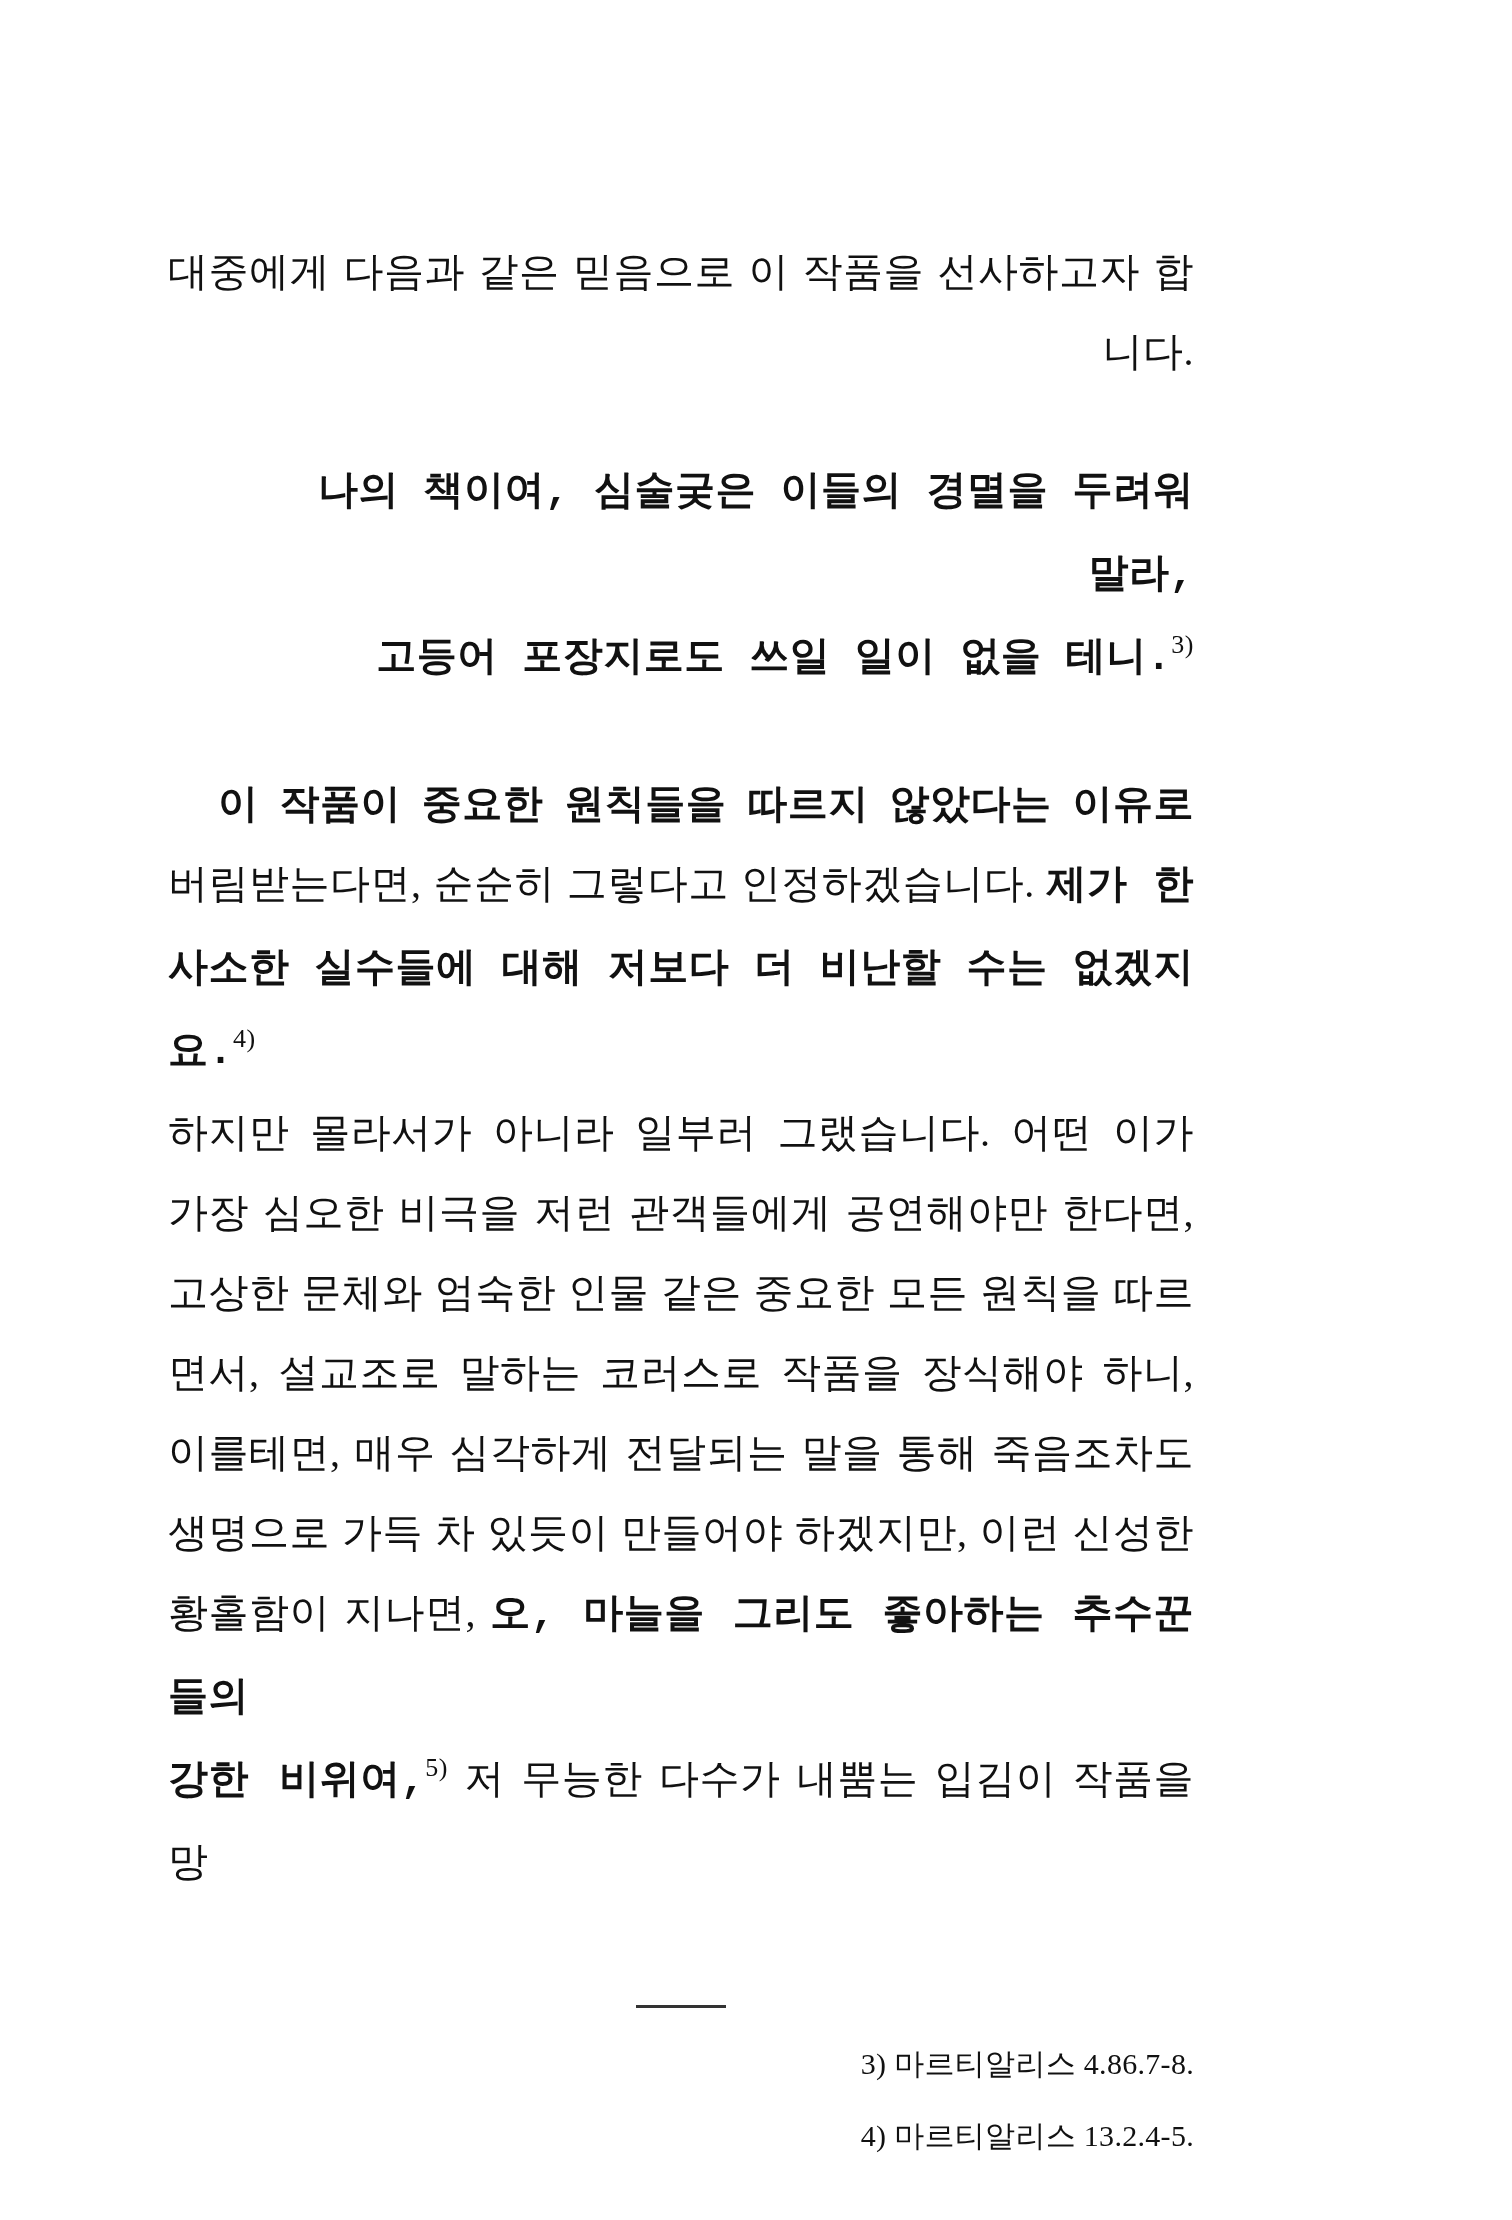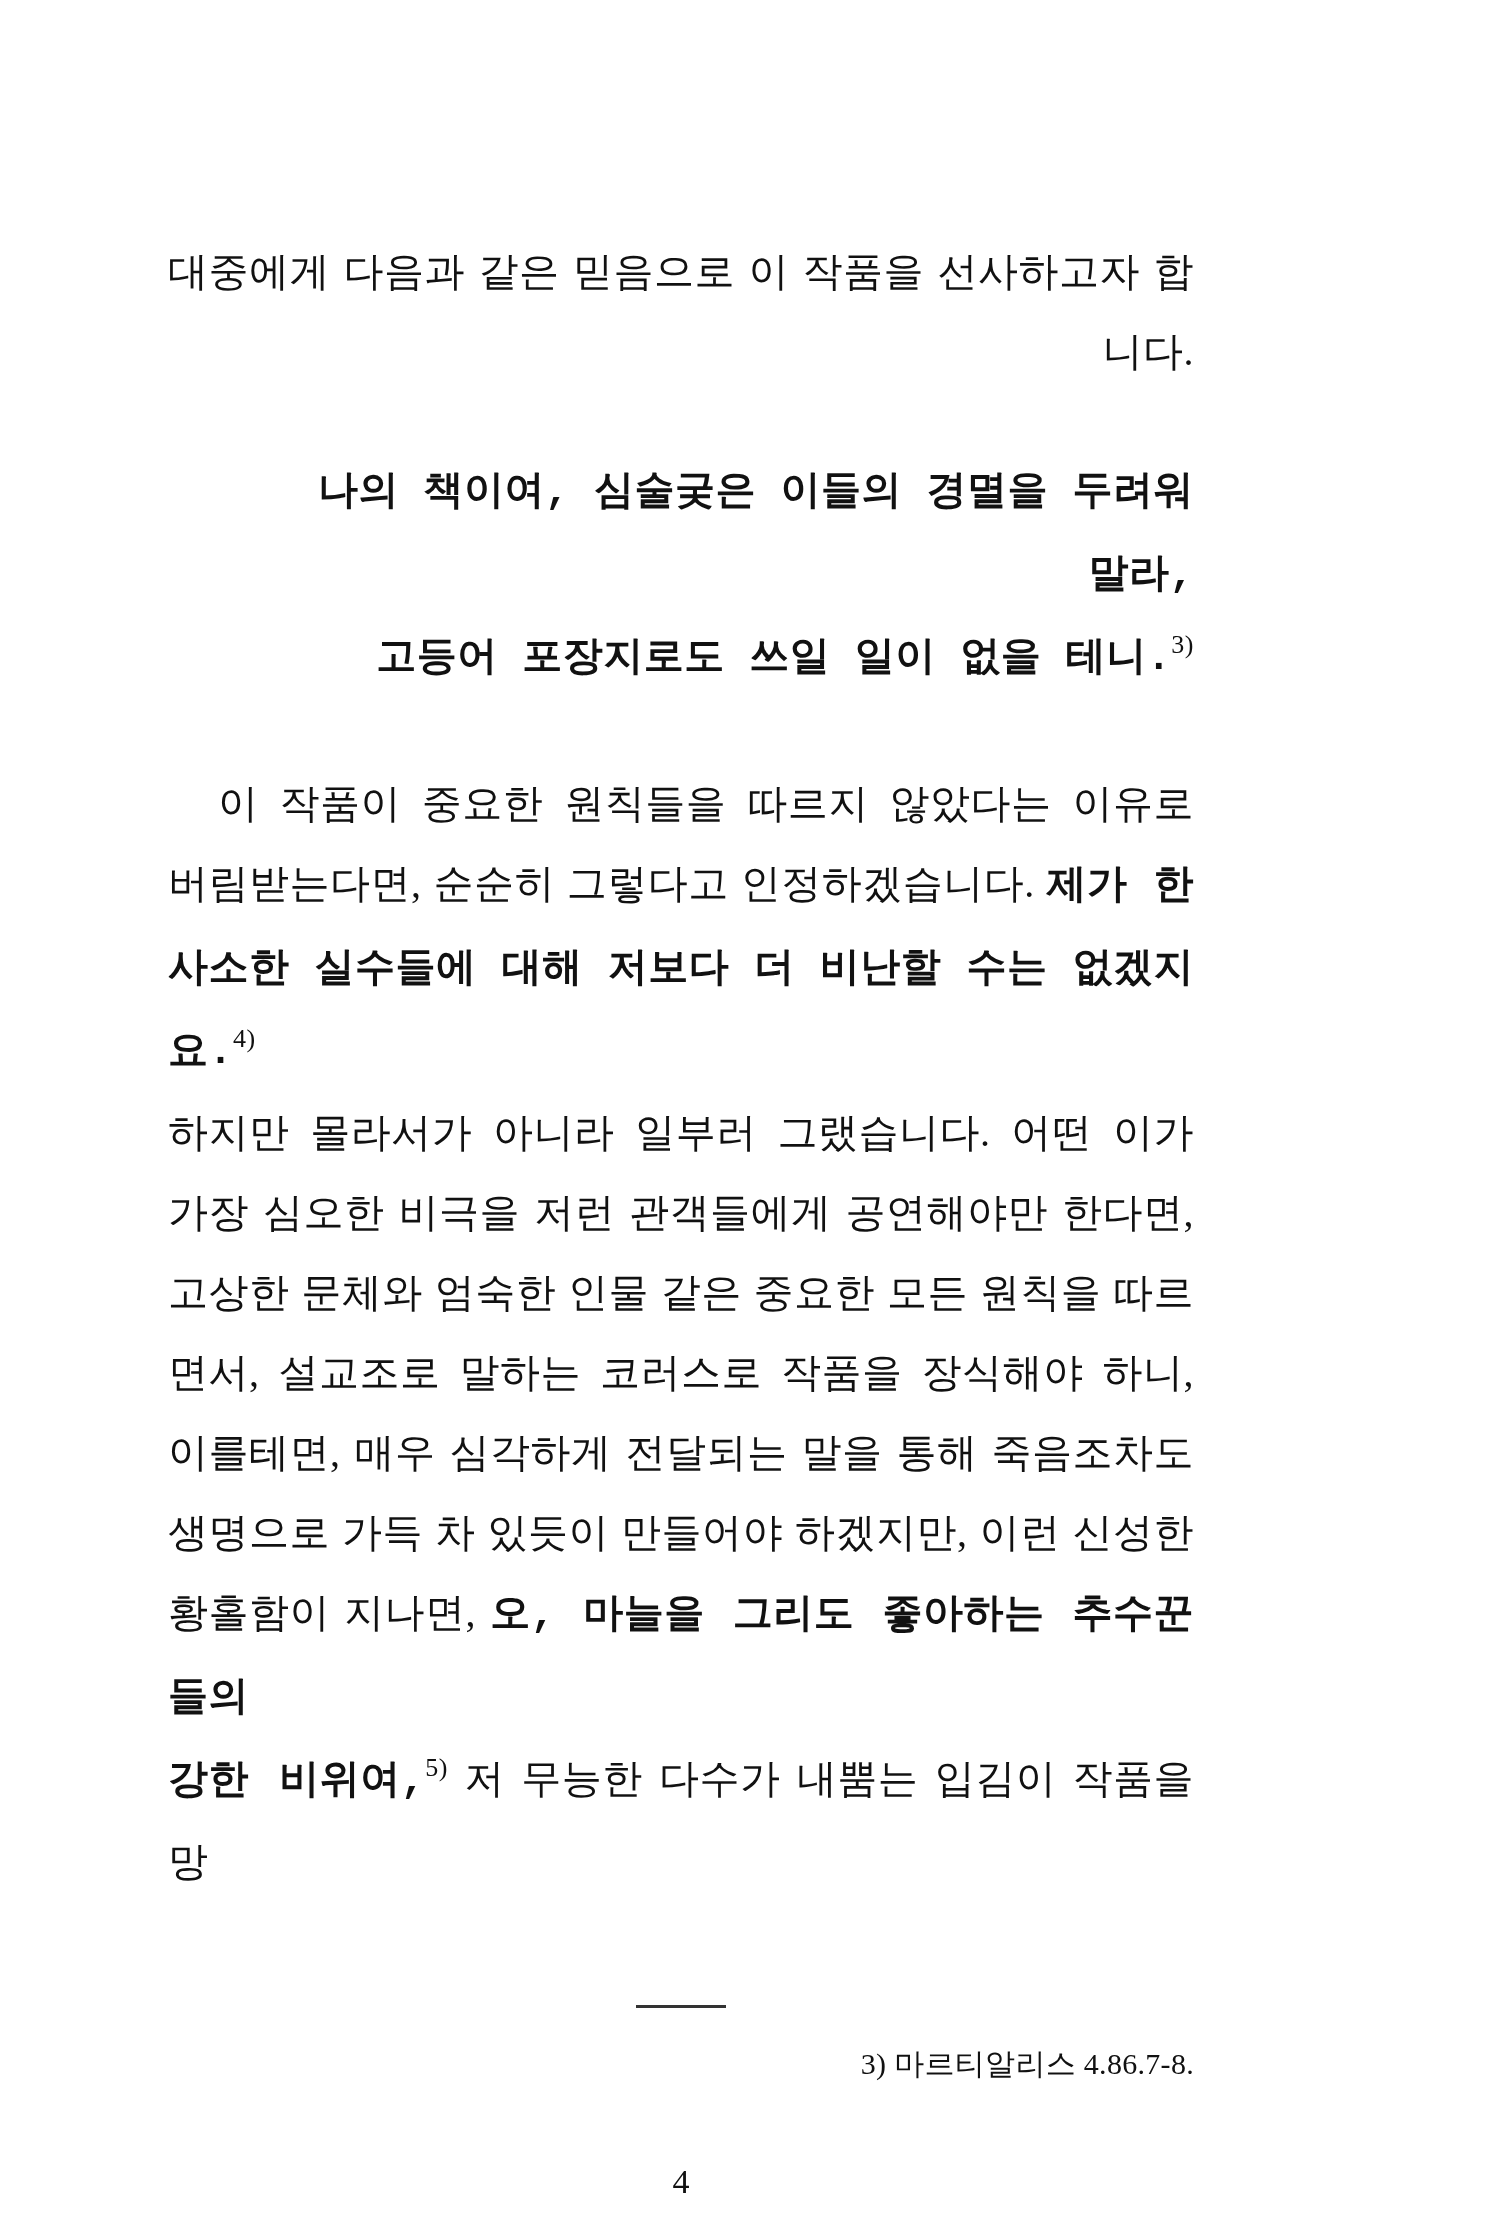--- a/index.html
+++ b/index.html
@@ -27,20 +27,21 @@
     text-align: right;
     letter-spacing: 0.5px;
     white-space: normal;
   }
   .line.justify {
     text-align: justify;
     text-align-last: justify;
   }
   .line.indent {
     text-indent: 50px;
+    font-weight: bold;
   }
   .bold {
     font-weight: bold;
     font-family: Liberation Mono, monospace;
   }
   sup {
     font-size: 26px;
     line-height: 0;
     vertical-align: baseline;
     position: relative;
@@ -106,18 +107,19 @@
         <div class="line justify"><span>이를테면, 매우 심각하게 전달되는 말을 통해 죽음조차도</span></div>
         <div class="line justify"><span>생명으로 가득 차 있듯이 만들어야 하겠지만, 이런 신성한</span></div>
         <div class="line justify"><span>황홀함이 지나면, </span><span class="bold">오, 마늘을 그리도 좋아하는 추수꾼들의</span></div>
         <div class="line justify"><span class="bold">강한 비위여,</span><sup>5)</sup><span> 저 무능한 다수가 내뿜는 입김이 작품을 망</span></div>
       </div>
 
     <hr class="footnote-rule">
 
     <div class="footnotes">
         <div class="line"><span>3) 마르티알리스 4.86.7-8.</span></div>
+        <div class="line"><span>4) 마르티알리스 13.2.4-5.</span></div>
       </div>
 
     <div class="page-number">4</div>
 
   </div>
 </div>
 
 </body></html>

